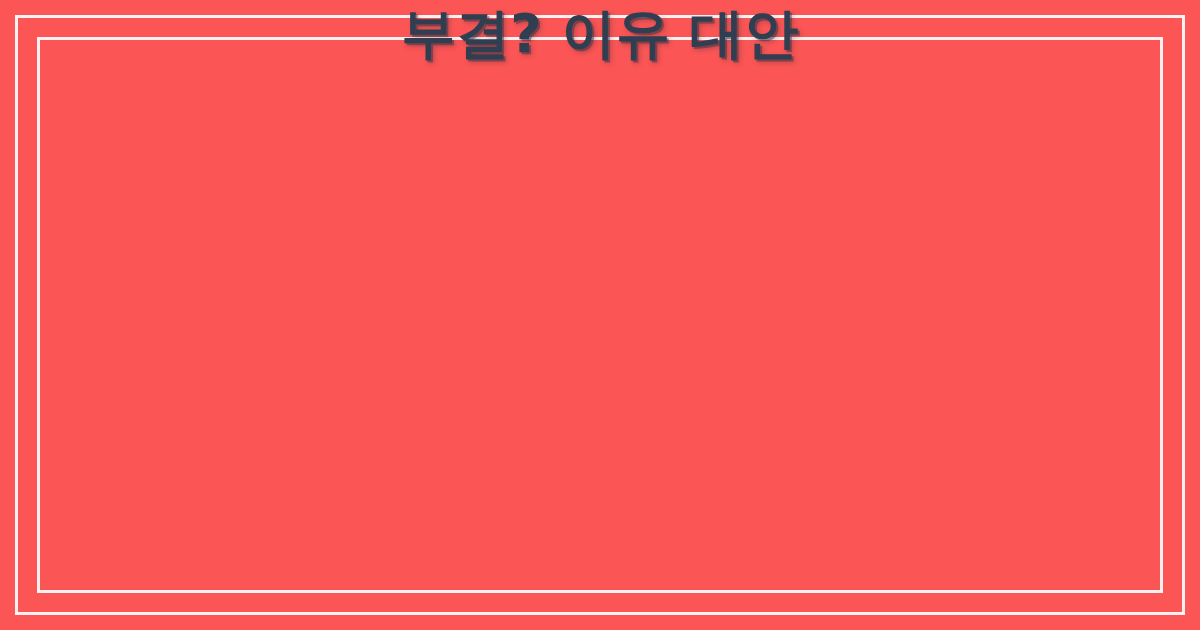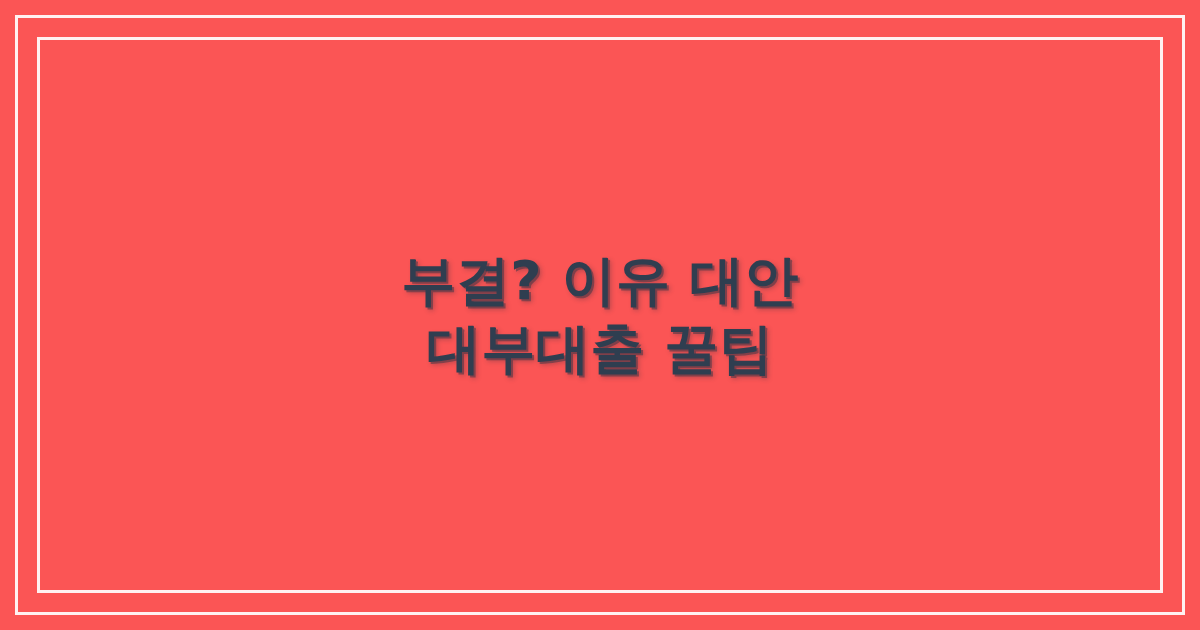--- a/index.html
+++ b/index.html
@@ -59,21 +59,21 @@
   
   .headline-wrap {
     position: absolute;
     left: 0;
     top: 0;
     width: 1200px;
     height: 630px;
     display: flex;
     flex-direction: column;
     align-items: center;
-    justify-content: center;
+    justify-content: flex-start;
   }
 
   .headline {
     margin: 0;
     padding: 0;
     text-align: center;
     color: #2f3e50;
     font-family: "DejaVu Sans", "Liberation Sans", sans-serif;
     font-weight: 700;
     font-size: 54px;
@@ -94,17 +94,16 @@
 
 <div class="canvas">
 
   <div class="frame-outer"></div>
 
   <div class="frame-inner"></div>
 
   <div class="headline-wrap">
     <h1 class="headline">
       <span class="headline-line">부결? 이유 대안</span>
-      <span class="headline-line">대부대출 꿀팁</span>
     </h1>
   </div>
 
 </div>
 
 </body></html>

